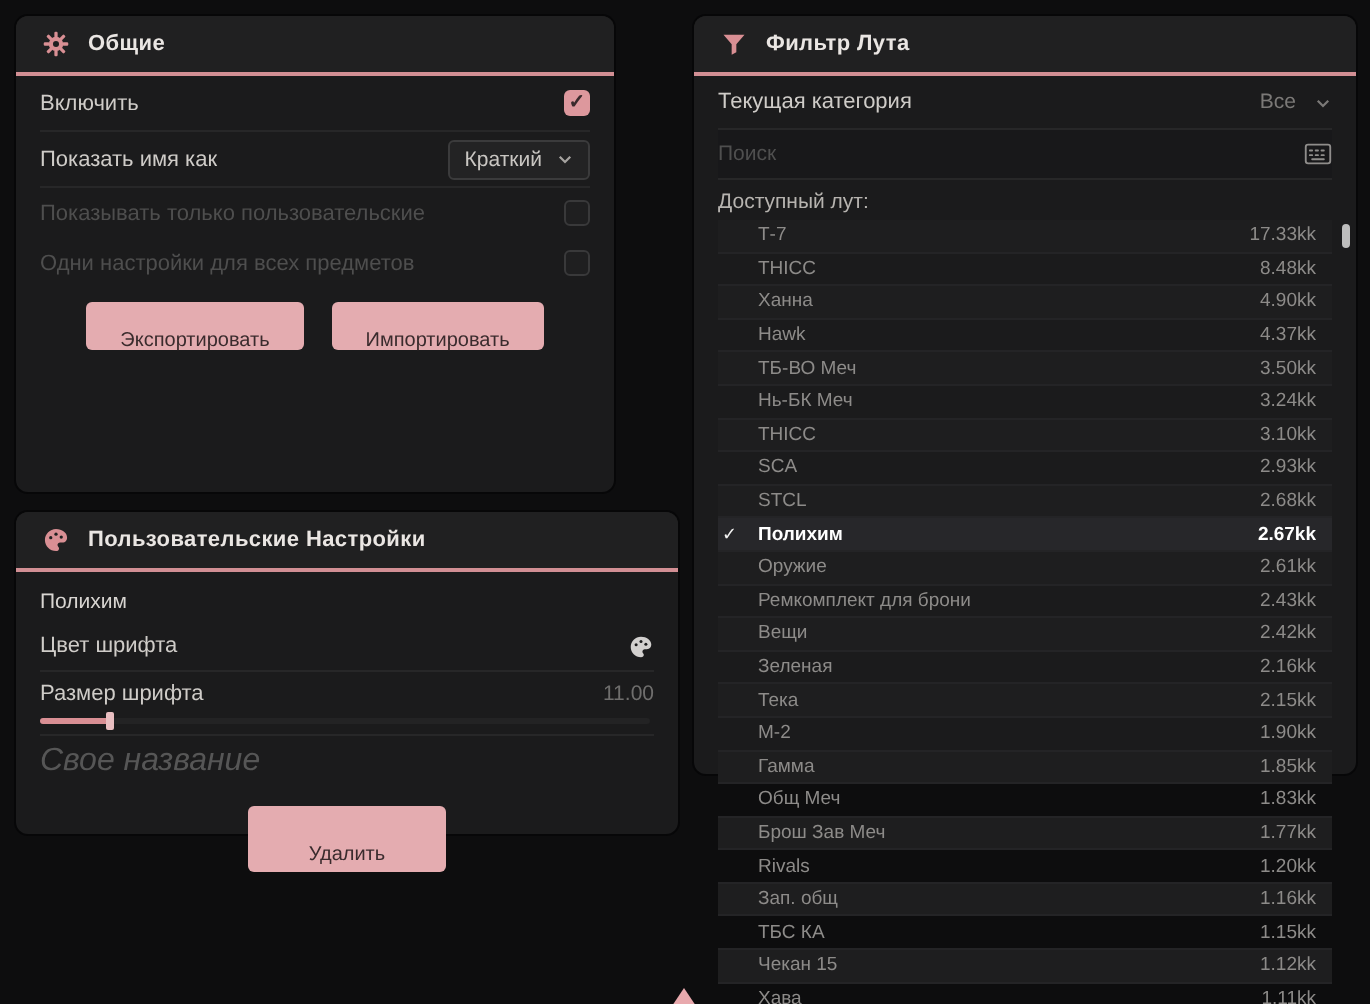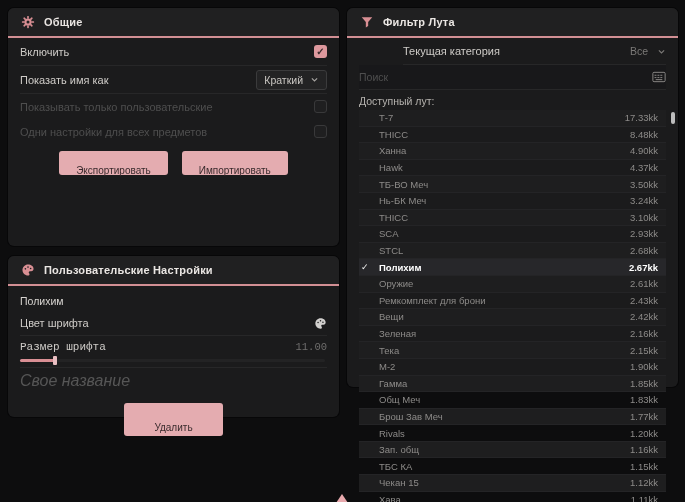--- a/index.html
+++ b/index.html
@@ -96,21 +96,21 @@
   }
   .cursor {
     position:absolute; width:0; height:0;
     border-left:6px solid transparent; border-right:6px solid transparent;
     border-bottom:9px solid #e8a9ad;
   }
 </style>
 </head>
 <body>
 
-<div class="panel" style="left:8px; top:8px; width:331px; height:238px;">
+<div class="panel" style="left:8px; top:8px; width:299px; height:238px;">
   <div class="phead">
     <span class="picon">
       <svg width="14" height="14" viewBox="0 0 24 24">
         <g fill="#d98f94">
           <rect x="10.6" y="1.5" width="2.8" height="5" rx="1"></rect>
           <rect x="10.6" y="17.5" width="2.8" height="5" rx="1"></rect>
           <rect x="10.6" y="1.5" width="2.8" height="5" rx="1" transform="rotate(90 12 12)"></rect>
           <rect x="10.6" y="17.5" width="2.8" height="5" rx="1" transform="rotate(90 12 12)"></rect>
           <rect x="10.6" y="1.5" width="2.8" height="5" rx="1" transform="rotate(45 12 12)"></rect>
           <rect x="10.6" y="17.5" width="2.8" height="5" rx="1" transform="rotate(45 12 12)"></rect>
@@ -175,21 +175,21 @@
       <span class="picon">
         <svg width="13" height="13" viewBox="0 0 24 24">
           <path fill="#d2d0ce" d="M12 2.5C6.8 2.5 2.5 6.8 2.5 12S6.8 21.5 12 21.5c1.6 0 2.6-1 2.6-2.3 0-.6-.3-1.1-.7-1.5-.4-.4-.6-.9-.6-1.4 0-1.2 1-2.2 2.2-2.2h1.9c2.8 0 4.1-1.9 4.1-4.3C21.5 5.6 17.2 2.5 12 2.5z"></path>
           <circle cx="7.5" cy="10" r="1.4" fill="#1b1b1c"></circle>
           <circle cx="12" cy="7" r="1.4" fill="#1b1b1c"></circle>
           <circle cx="16.5" cy="9.5" r="1.4" fill="#1b1b1c"></circle>
         </svg>
       </span>
     </div>
     <div style="padding-top:5px;">
-      <div style="display:flex; justify-content:space-between; align-items:center;font-family:Liberation Mono, monospace;">
+      <div style="display:flex; justify-content:space-between; align-items:center;">
         <span class="lbl">Размер шрифта</span>
         <span class="val">11.00</span>
       </div>
       <div class="slider-wrap">
         <div class="slider-track"></div>
         <div class="slider-fill"></div>
         <div class="slider-handle"></div>
       </div>
     </div>
     <div class="row noline" style="height:26px; border-top:1px solid #272728;">
@@ -204,21 +204,21 @@
 <div class="panel" style="left:347px; top:8px; width:331px; height:379px;">
   <div class="phead">
     <span class="picon">
       <svg width="14" height="14" viewBox="0 0 24 24">
         <path fill="#d98f94" d="M3 4h18l-7 8.2V19l-4 2.3v-9.1L3 4z"></path>
       </svg>
     </span>
     <span class="ptitle">Фильтр Лута</span>
   </div>
   <div class="pbody">
-    <div class="row" style="height:26px;margin-left:44px;">
+    <div class="row" style="height:26px;">
       <span class="lbl">Текущая категория</span>
       <span style="display:flex; align-items:center; gap:9px;">
         <span class="val" style="color:#7b7977;">Все</span>
         <span class="chev">
           <svg width="9" height="9" viewBox="0 0 24 24" fill="none" stroke="#7b7977" stroke-width="3">
               <path d="M5 9l7 7 7-7"></path>
             </svg>
         </span>
       </span>
     </div>

